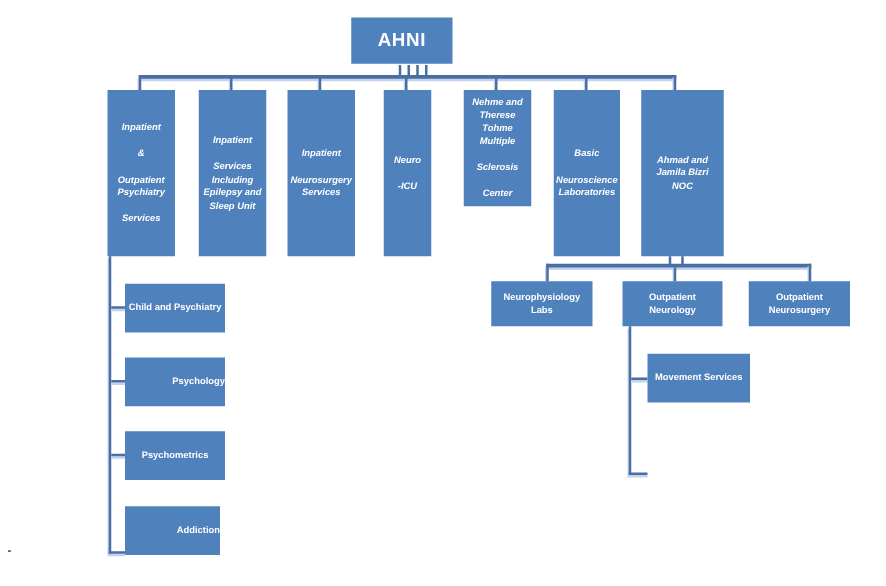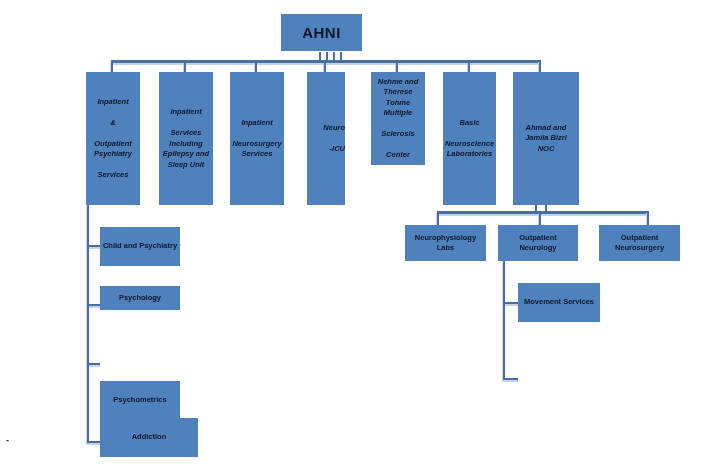--- a/index.html
+++ b/index.html
@@ -1,21 +1,21 @@
 <!DOCTYPE html>
 <html><head>
 <meta charset="utf-8">
 <style>
   html,body{margin:0;padding:0;background:#fff;}
   #canvas{
     position:relative;width:709px;height:469px;background:#ffffff;overflow:hidden;
     font-family:"Liberation Sans",sans-serif;
   }
   .box{
-    position:absolute;background:#4f81bd;color:#0f172a;
+    position:absolute;background:#4f81bd;color:#ffffff;
     display:flex;align-items:center;justify-content:center;text-align:center;
     font-weight:bold;
   }
   .box .lbl{white-space:pre-line;display:block;width:100%;}
   .dept{font-size:7.5px;line-height:1.4;font-style:italic;}
   .sub{font-size:7.5px;line-height:1.35;}
   .root-box{font-size:15px;letter-spacing:.5px;}
   .conn{position:absolute;background:#4a6da4;}
   .conn.h{box-shadow:0 2px 0 #c3d4ea;}
   .conn.v{box-shadow:-1px 2px 0 #c3d4ea;}
@@ -62,21 +62,21 @@
 Including
 Epilepsy and
 Sleep Unit</span>
   </div>
   <div class="box dept" style="left:230px;top:72px;width:54px;height:133px;">
     <span class="lbl">Inpatient
 
 Neurosurgery
 Services</span>
   </div>
-  <div class="box dept" style="left:307px;top:72px;width:38px;height:133px;text-align:right;">
+  <div class="box dept" style="left:307px;top:72px;width:38px;height:133px;">
     <span class="lbl">Neuro
 
 -ICU</span>
   </div>
   <div class="box dept" style="left:371px;top:72px;width:54px;height:93px;">
     <span class="lbl">Nehme and
 Therese
 Tohme
 Multiple
 
@@ -98,38 +98,38 @@
 
   <div class="conn v" style="left:87px;top:205px;width:2px;height:238px;"></div>
   <div class="conn h" style="left:89px;top:245px;width:11px;height:2px;"></div>
   <div class="conn h" style="left:89px;top:304px;width:11px;height:2px;"></div>
   <div class="conn h" style="left:89px;top:363px;width:11px;height:2px;"></div>
   <div class="conn h" style="left:87px;top:441px;width:13px;height:2px;"></div>
 
   <div class="box sub" style="left:100px;top:227px;width:80px;height:39px;">
     <span class="lbl">Child and Psychiatry</span>
   </div>
-  <div class="box sub" style="left:100px;top:286px;width:80px;height:24px;">
+  <div class="box sub" style="left:100px;top:286px;width:80px;height:39px;text-align:right;">
     <span class="lbl">Psychology</span>
   </div>
-  <div class="box sub" style="left:100px;top:345px;width:80px;height:39px;margin-top:36px;">
+  <div class="box sub" style="left:100px;top:345px;width:80px;height:39px;">
     <span class="lbl">Psychometrics</span>
   </div>
-  <div class="box sub" style="left:100px;top:418px;width:98px;height:39px;">
+  <div class="box sub" style="left:100px;top:405px;width:76px;height:39px;text-align:right;">
     <span class="lbl">Addiction</span>
   </div>
 
   <div class="tick" style="left:535px;top:205px;height:7px;"></div>
   <div class="tick" style="left:545px;top:205px;height:7px;"></div>
   <div class="conn h" style="left:437px;top:211px;width:212px;height:3px;"></div>
   <div class="conn v" style="left:437px;top:211px;width:2px;height:14px;"></div>
   <div class="conn v" style="left:539px;top:214px;width:2px;height:11px;"></div>
   <div class="conn v" style="left:647px;top:211px;width:2px;height:14px;"></div>
 
-  <div class="box sub" style="left:405px;top:225px;width:81px;height:36px;">
+  <div class="box sub" style="left:393px;top:225px;width:81px;height:36px;">
     <span class="lbl">Neurophysiology
 Labs</span>
   </div>
   <div class="box sub" style="left:498px;top:225px;width:80px;height:36px;">
     <span class="lbl">Outpatient
 Neurology</span>
   </div>
   <div class="box sub" style="left:599px;top:225px;width:81px;height:36px;">
     <span class="lbl">Outpatient
 Neurosurgery</span>

